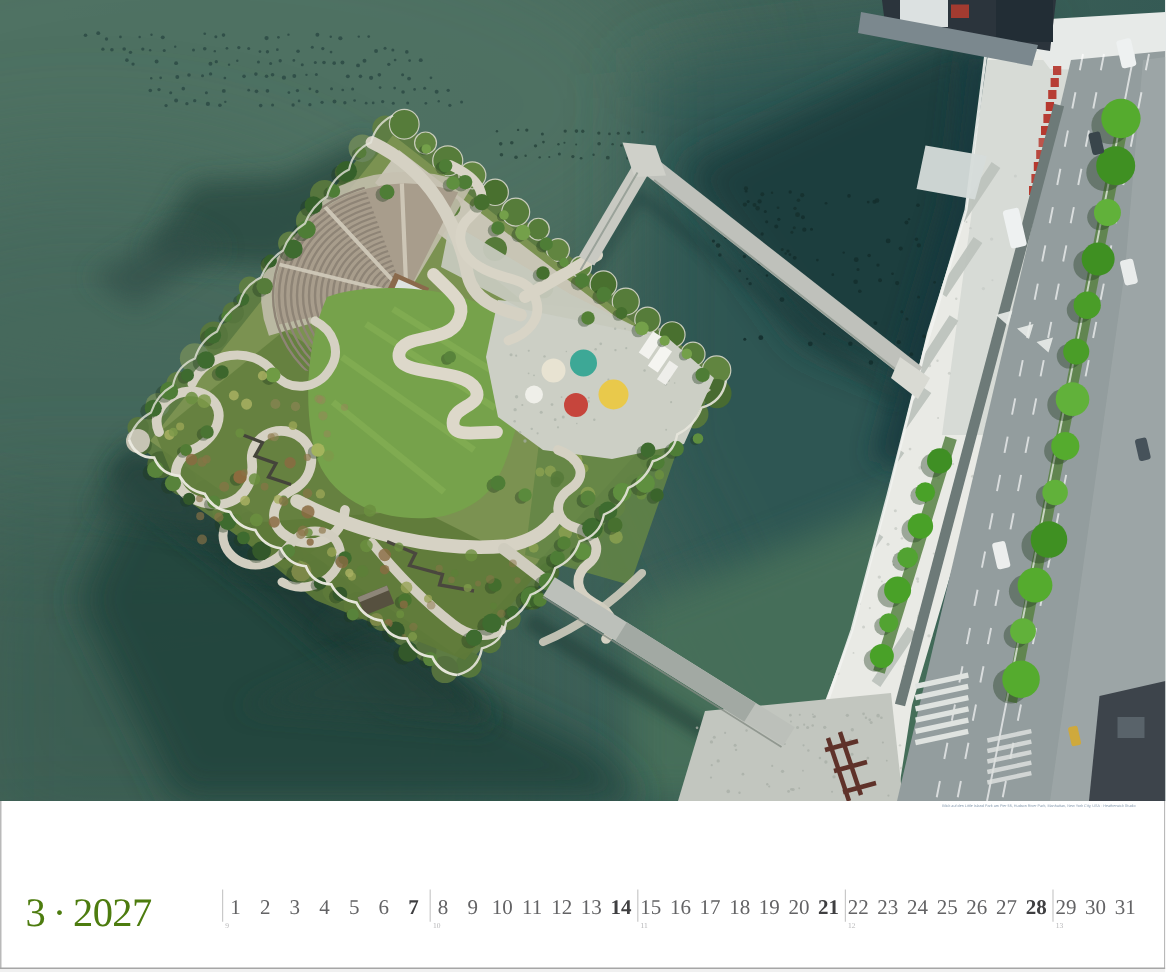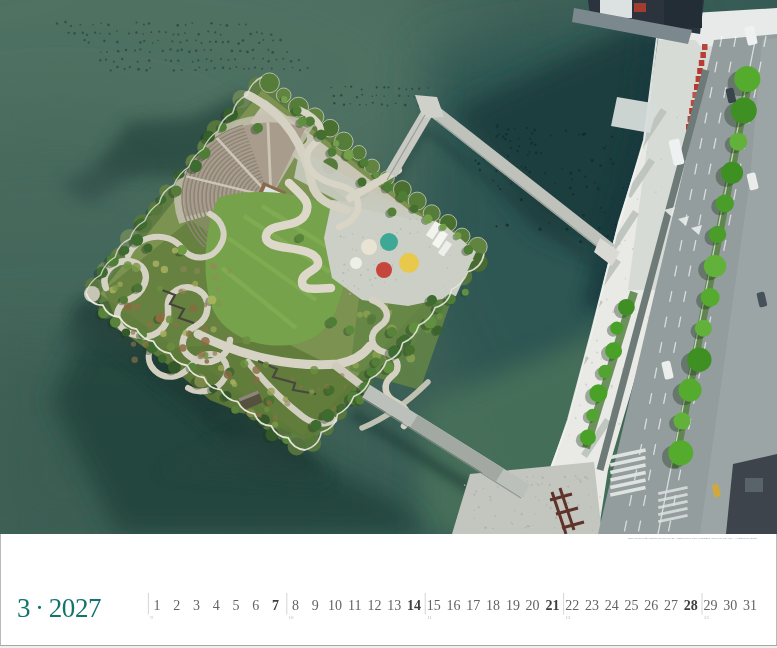--- a/index.html
+++ b/index.html
@@ -1244,21 +1244,21 @@
 
 <path d="M366,391 L526,491" stroke="#bcc0ba" stroke-width="14.5" fill="none"></path>
 
 <path d="M414,421 L500,475" stroke="#a2a9a3" stroke-width="14.5" fill="none"></path>
 
 <path d="M362,398 L521,498" stroke="#848c85" stroke-width="1.2" fill="none" opacity="0.8"></path>
 </svg>
 
 <div style="position:absolute;right:20px;top:535.5px;width:520px;font-family:'Liberation Sans',sans-serif;font-size:5px;color:#8499ae;transform:scale(0.5);transform-origin:100% 0;white-space:nowrap;text-align:right;">Blick auf den Little Island Park am Pier 55, Hudson River Park, Manhattan, New York City, USA · Heatherwick Studio</div>
 
-<div style="position:absolute;left:17px;top:593px;font-family:'Liberation Serif',serif;font-size:27px;letter-spacing:-0.4px;color:#0f766e;">3 · 2027</div>
+<div style="position:absolute;left:17px;top:593px;font-family:'Liberation Serif',serif;font-size:27px;letter-spacing:-0.4px;color:#4d7c0f;">3 · 2027</div>
 
 <svg width="777" height="114" viewBox="0 534 777 114" style="position:absolute;left:0;top:534px;font-family:'Liberation Serif',serif">
 
 <text x="157.0" y="609.5" text-anchor="middle" font-size="14" fill="#636365">1</text>
 <text x="176.8" y="609.5" text-anchor="middle" font-size="14" fill="#636365">2</text>
 <text x="196.5" y="609.5" text-anchor="middle" font-size="14" fill="#636365">3</text>
 <text x="216.3" y="609.5" text-anchor="middle" font-size="14" fill="#636365">4</text>
 <text x="236.1" y="609.5" text-anchor="middle" font-size="14" fill="#636365">5</text>
 <text x="255.8" y="609.5" text-anchor="middle" font-size="14" fill="#636365">6</text>
 <text x="275.6" y="609.5" text-anchor="middle" font-size="14" fill="#3f3f41" font-weight="bold">7</text>

